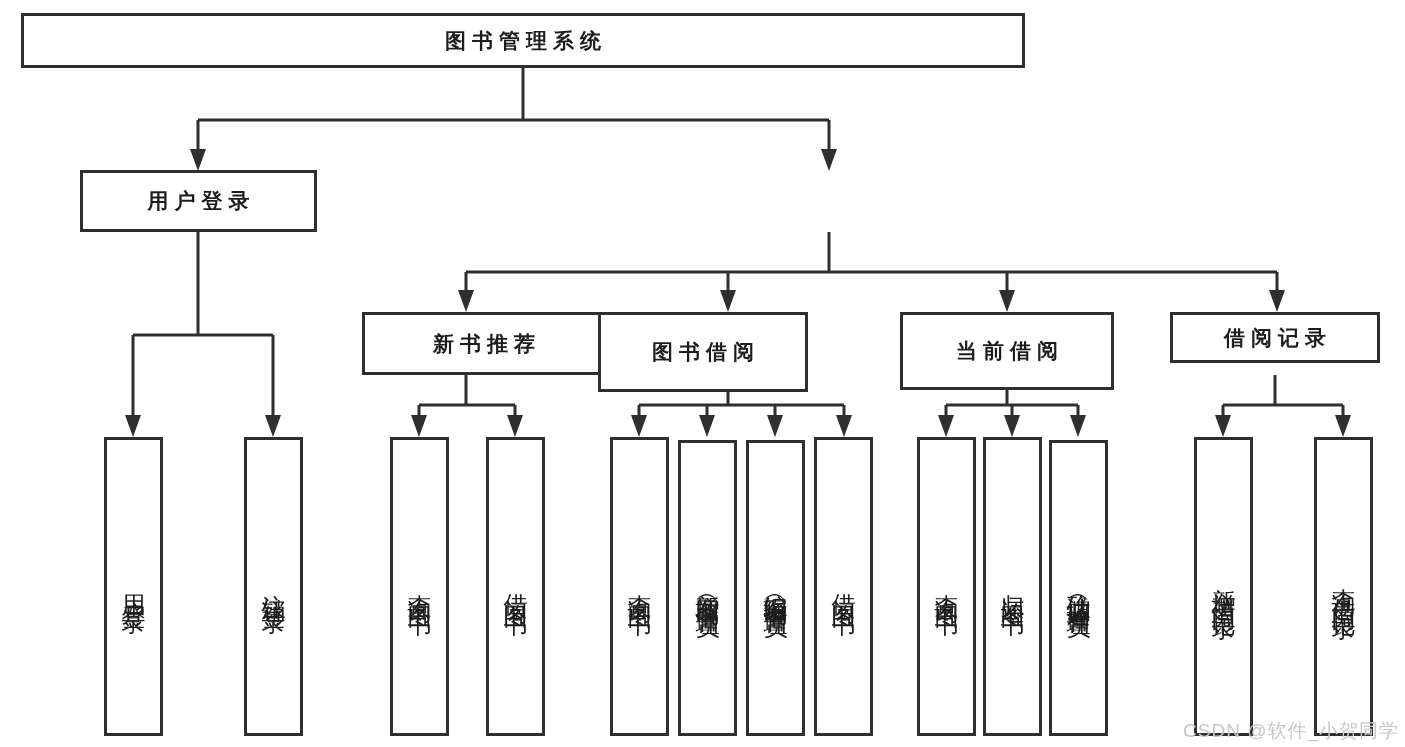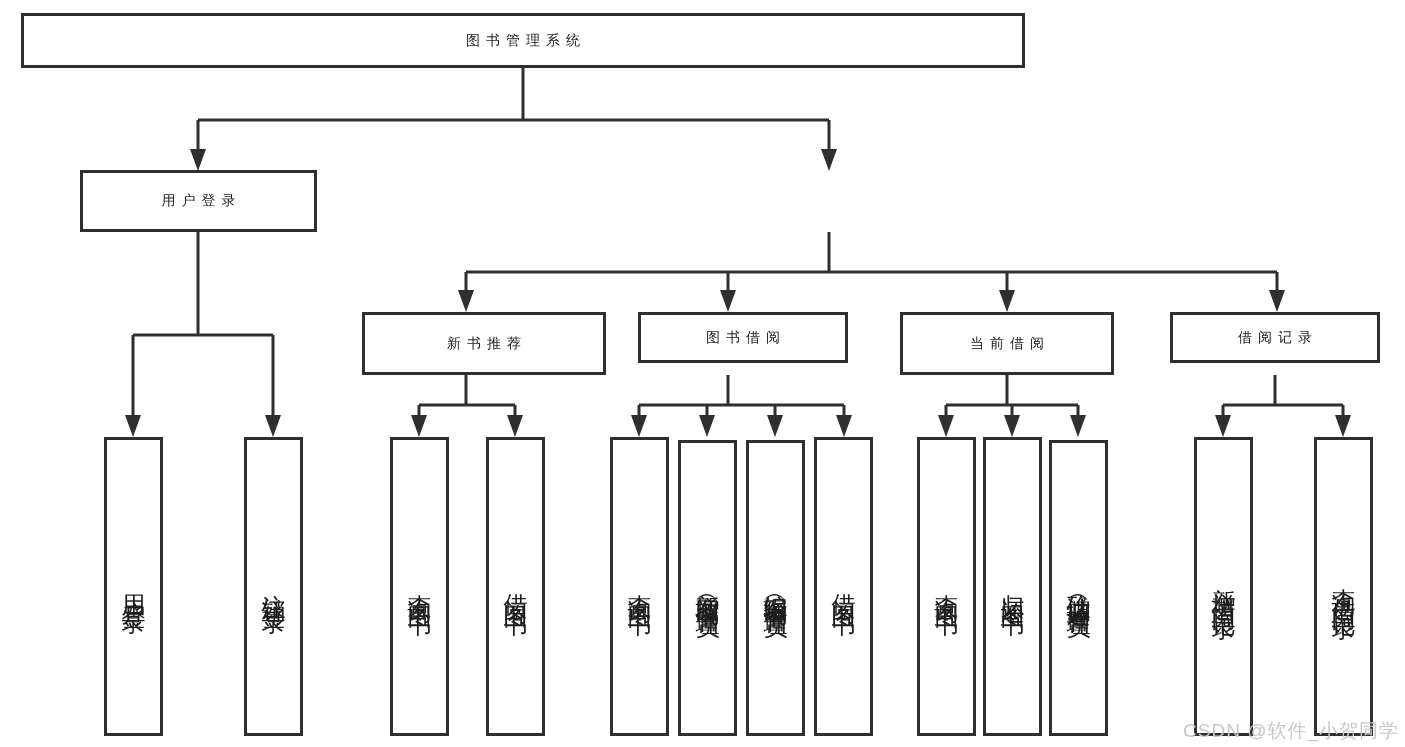--- a/index.html
+++ b/index.html
@@ -26,24 +26,25 @@
     box-sizing: border-box;
     background: #ffffff;
     border: 3px solid #2f2f2f;
     display: flex;
     align-items: center;
     justify-content: center;
     color: #1d1d1d;
     z-index: 2;
   }
   .node.h .lbl {
-    font-size: 14px;
+    font-size: 21px;
     letter-spacing: 6px;
     margin-left: 6px; 
     white-space: nowrap;
+    font-weight: bold;
   }
   .node.v .lbl {
     writing-mode: vertical-rl;
     text-orientation: mixed;
     font-size: 24px;
     letter-spacing: 6px;
     line-height: 1;
   }
   .node.v.long .lbl {
     font-size: 24px;
@@ -120,24 +121,24 @@
     <span class="lbl">图书管理系统</span>
   </div>
 
   <div class="node h" style="left:80px; top:170px; width:237px; height:62px">
     <span class="lbl">用户登录</span>
   </div>
 
   <div class="node h" style="left:362px; top:312px; width:244px; height:63px">
     <span class="lbl">新书推荐</span>
   </div>
-  <div class="node h" style="left:638px; top:312px; width:210px; height:51px">
+  <div class="node h" style="left:598px; top:312px; width:210px; height:80px">
     <span class="lbl">图书借阅</span>
   </div>
-  <div class="node h" style="left:900px; top:312px; width:214px; height:63px">
+  <div class="node h" style="left:900px; top:312px; width:214px; height:78px">
     <span class="lbl">当前借阅</span>
   </div>
   <div class="node h" style="left:1170px; top:312px; width:210px; height:51px">
     <span class="lbl">借阅记录</span>
   </div>
 
   <div class="node v" style="left:104px; top:437px; width:59px; height:299px">
     <span class="lbl">用户登录</span>
   </div>
   <div class="node v" style="left:244px; top:437px; width:59px; height:299px">

